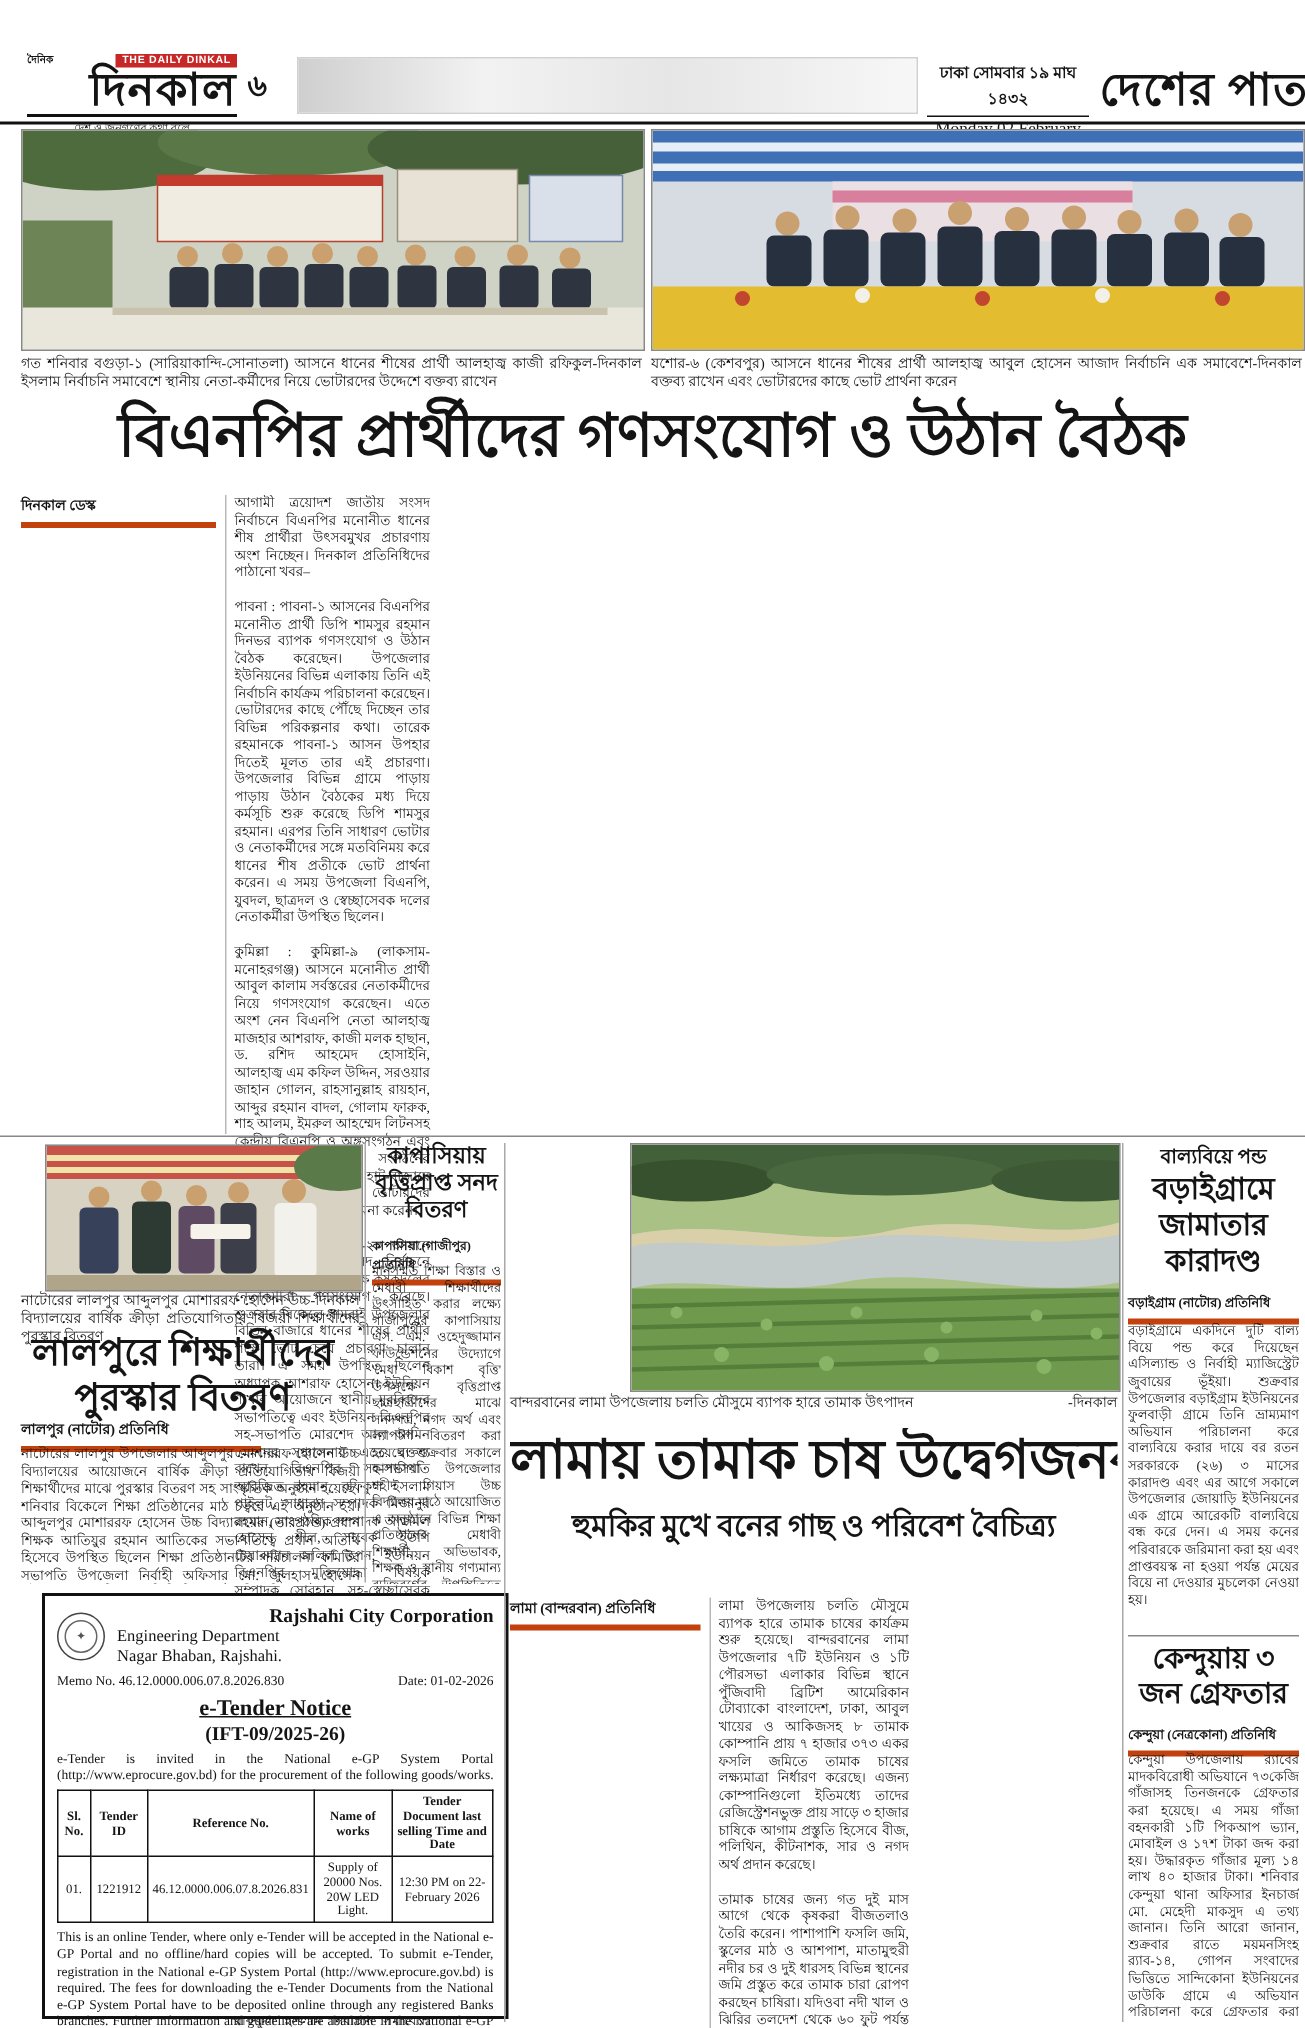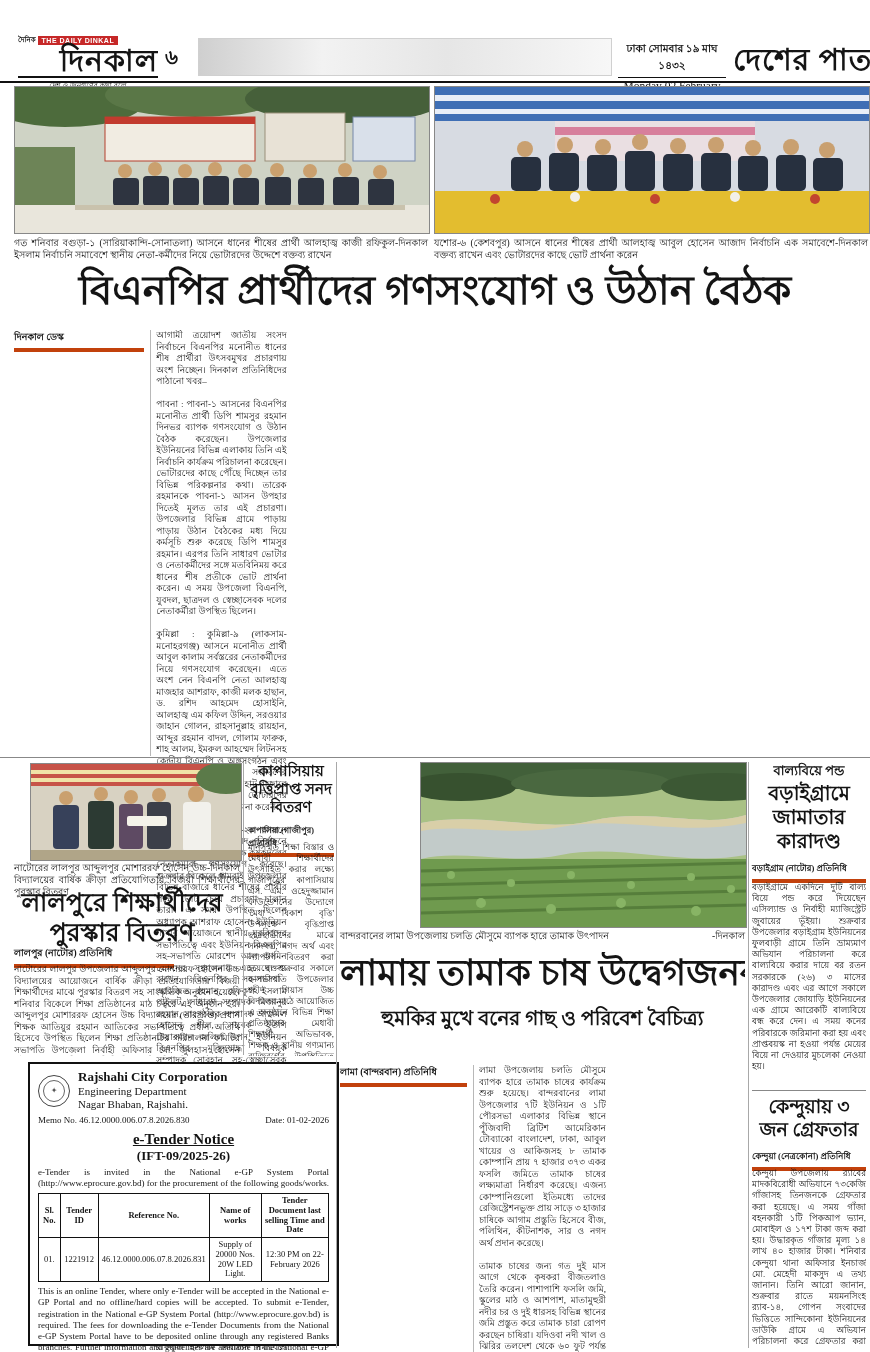--- a/index.html
+++ b/index.html
@@ -1,20 +1,20 @@
 <!DOCTYPE html>
 <html><head>
 <meta charset="utf-8">
 <style>
   html,body{margin:0;padding:0;background:#e9e9e9;}
   .page{position:relative;width:870px;height:1352px;background:#fff;margin:0 auto;
         font-family:"Liberation Serif","DejaVu Serif",serif;color:#141414;overflow:hidden;}
   .abs{position:absolute;}
   
-  .logo-top{display:flex;align-items:center;gap:2px;}
+  .logo-top{display:flex;align-items:center;gap:2px;justify-content:space-between;}
   .logo-pre{font-size:7px;font-weight:bold;}
   .logo-en{background:#c62828;color:#fff;font-size:7px;font-weight:bold;padding:1px 4px;
            font-family:"Liberation Sans",sans-serif;letter-spacing:.5px;}
   .logo-main{font-size:30px;font-weight:bold;line-height:1;letter-spacing:1px;border-bottom:2px solid #111;text-align:right;}
   .logo-tagline{font-size:7.5px;text-align:center;margin-top:2px;}
   .page-num{font-size:20px;font-weight:bold;}
   .ad-strip{background:linear-gradient(90deg,#cfcfcf,#f2f2f2 30%,#e6e6e6 60%,#f7f7f7);
             border:1px solid #d0d0d0;}
   .date-bn{font-size:10.5px;font-weight:bold;border-bottom:1.5px solid #111;padding-bottom:2px;text-align:center;}
   .date-en{font-size:11.5px;text-align:center;padding-top:2px;border-bottom:1.5px solid #111;padding-bottom:2px;}
@@ -29,21 +29,21 @@
   .sub-article-headline{font-weight:bold;text-align:center;line-height:1.2;}
   .byline{font-size:9.5px;font-weight:bold;border-bottom:4px solid #c2410c;padding-bottom:3px;margin-bottom:5px;}
   
   .body-text{font-size:9px;line-height:11.5px;text-align:justify;white-space:pre-line;overflow:hidden;}
   .cols-6{column-count:6;column-gap:12px;column-rule:1px solid #b8b8b8;}
   .cols-3{column-count:3;column-gap:12px;column-rule:1px solid #b8b8b8;margin-top:25px;}
   .vrule{border-left:1px solid #a8a8a8;width:0;}
   .hrule{border-top:1px solid #888;height:0;}
   
   .tender-box{border:2.5px solid #111;padding:6px 8px;font-size:9.5px;line-height:1.25;background:#fff;}
-  .tender-org{text-align:left;font-weight:bold;font-size:13px;line-height:1.15;}
+  .tender-org{text-align:right;font-weight:bold;font-size:13px;line-height:1.15;}
   .tender-sub{text-align:left;font-size:11px;line-height:1.2;}
   .tender-memo{display:flex;justify-content:space-between;margin-top:4px;font-size:9px;}
   .tender-title{text-align:center;font-size:15px;font-weight:bold;text-decoration:underline;margin-top:3px;}
   .tender-ift{text-align:center;font-size:13px;font-weight:bold;}
   .tender-table{width:100%;border-collapse:collapse;margin:4px 0;font-size:8.5px;}
   .tender-table th,.tender-table td{border:1px solid #111;padding:2px 3px;text-align:center;line-height:1.15;}
   .tender-note{font-size:9px;text-align:justify;line-height:1.25;}
   .seal{width:30px;height:30px;border:1.5px solid #444;border-radius:50%;display:flex;align-items:center;justify-content:center;}
   .seal-inner{width:20px;height:20px;border:1px solid #666;border-radius:50%;display:flex;align-items:center;justify-content:center;font-size:8px;color:#555;}
 </style>

